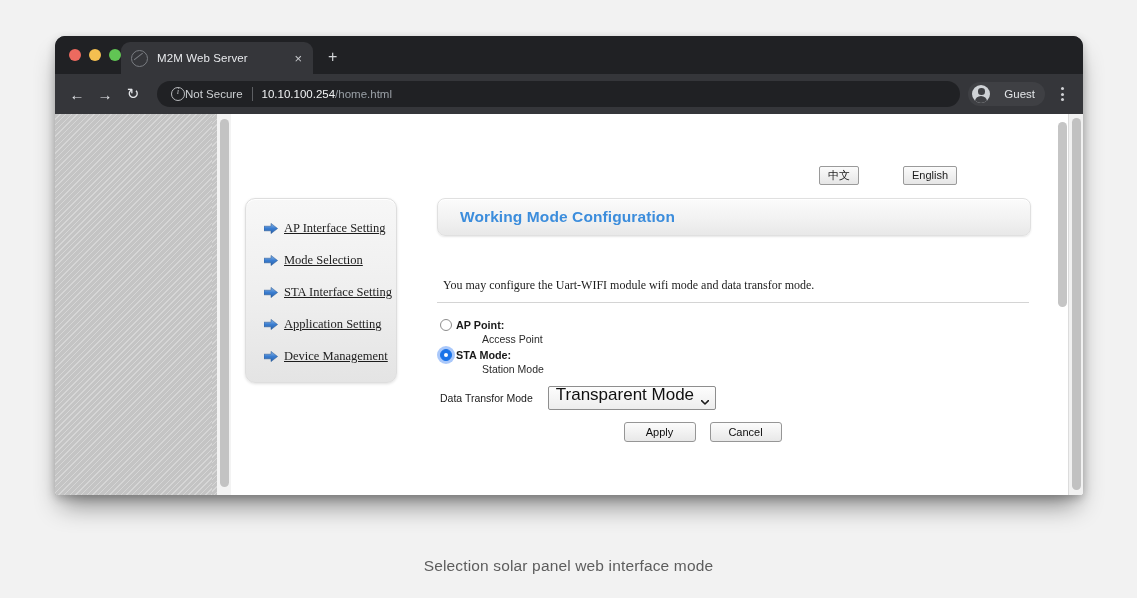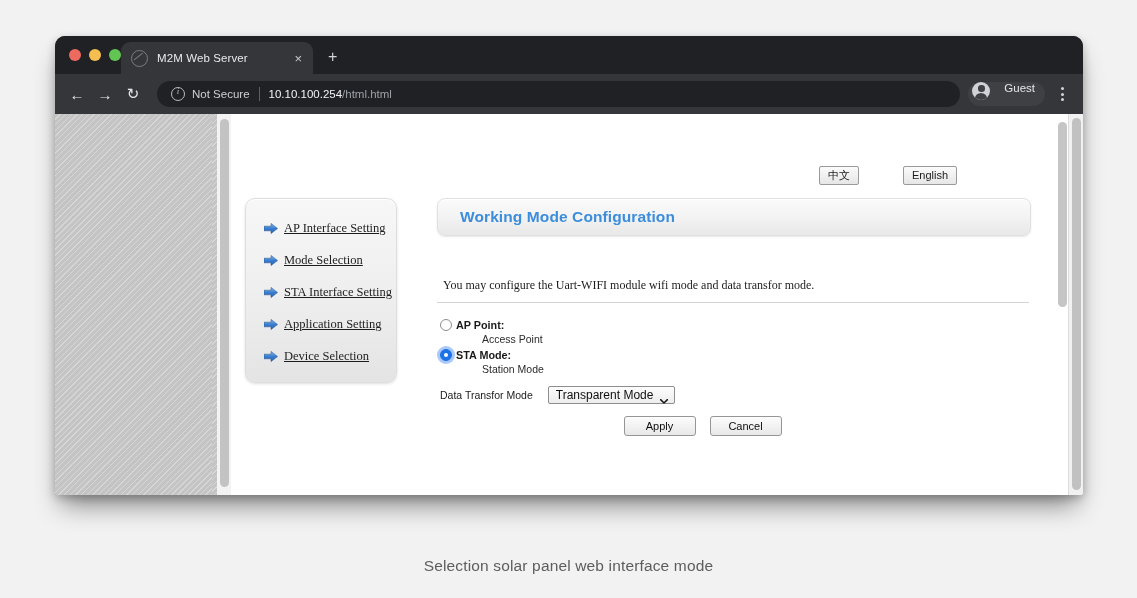--- a/index.html
+++ b/index.html
@@ -151,41 +151,40 @@
     left: 0; right: 0; top: -2.2px;
     text-align: center;
     font-size: 9px;
     font-style: italic;
     color: #b8babd;
     font-family: "Liberation Serif", serif;
   }
   #security-text {
     color: #cdd0d3;
     font-size: 11.5px;
-    margin-left: 7px;
     white-space: nowrap;
   }
   #omni-divider {
     width: 1px;
     height: 14px;
     background: #5d5f63;
     margin: 0 9px;
     flex: 0 0 auto;
   }
   #url-text {
     font-size: 11.5px;
     white-space: nowrap;
     overflow: hidden;
   }
   #url-host { color: #f1f3f4; }
   #url-path { color: #9aa0a6; }
 
   #profile-pill {
     display: flex;
-    align-items: flex-start;
+    align-items: center;
     gap: 14px;
     background: #3f4044;
     border-radius: 13px;
     height: 24px;
     padding: 0 10px 0 4px;
     flex: 0 0 auto;
   }
   #profile-avatar {
     width: 18px; height: 18px;
     border-radius: 50%;
@@ -479,26 +478,26 @@
     margin-top: 9px;
   }
   #transfer-label {
     font-size: 10.5px;
     color: #1a1a1a;
     white-space: nowrap;
     margin-right: 15px;
   }
   #transfer-select {
     font-family: "Liberation Sans", sans-serif;
-    font-size: 12px;
+    font-size: 17px;
     color: #101010;
     background: linear-gradient(#fdfdfd, #ededed);
     border: 1px solid #8e8e8e;
     border-radius: 2px;
-    padding: 1px 6px 1px 7px;
+    padding: 1px 6px 7px 7px;
     display: flex;
     align-items: center;
     gap: 7px;
     line-height: 14px;
   }
   .chevron-down {
     width: 8px; height: 5px;
     flex: 0 0 auto;
   }
 
@@ -556,21 +555,21 @@
 
   <div id="toolbar">
     <div class="nav-btn">←</div>
     <div class="nav-btn">→</div>
     <div class="nav-btn">↻</div>
 
     <div id="omnibox">
       <span id="info-icon"></span>
       <span id="security-text">Not Secure</span>
       <span id="omni-divider"></span>
-      <span id="url-text"><span id="url-host">10.10.100.254</span><span id="url-path">/html.html</span></span>
+      <span id="url-text"><span id="url-host">10.10.100.254</span><span id="url-path">/home.html</span></span>
     </div>
 
     <div id="profile-pill">
       <span id="profile-avatar"></span>
       <span id="profile-label">Guest</span>
     </div>
 
     <div id="menu-dots">
       <i></i>
       <i></i>
@@ -641,21 +640,21 @@
               </span>
               <span class="side-link">Application Setting</span>
             </div>
 
             <div class="side-item">
               <span class="arrow-icon">
                 <svg width="14" height="11" viewBox="0 0 14 11">
                     <path d="M0 3.2 H7 V0.4 L13.6 5.5 L7 10.6 V7.8 H0 Z" fill="url(#ga)" stroke="#21528f" stroke-width="0.5"></path>
                   </svg>
               </span>
-              <span class="side-link">Device Selection</span>
+              <span class="side-link">Device Management</span>
             </div>
           </div>
 
           <div id="main-card">
 
             <div id="panel-header">
               <span id="panel-title">Working Mode Configuration</span>
             </div>
 
             <div id="panel-desc">You may configure the Uart-WIFI module wifi mode and data transfor mode.</div>

